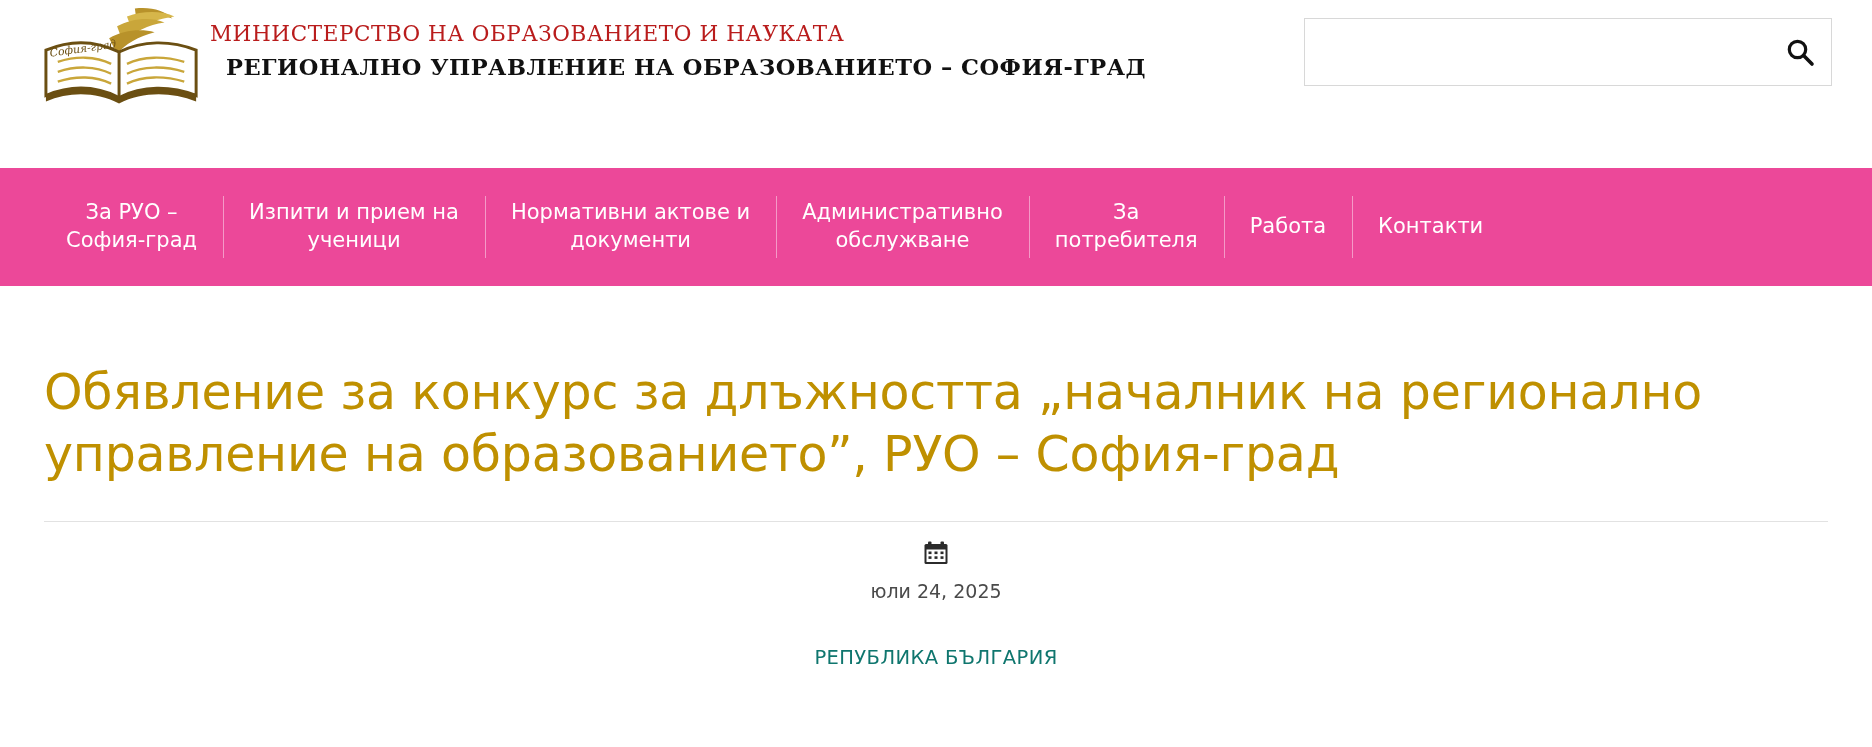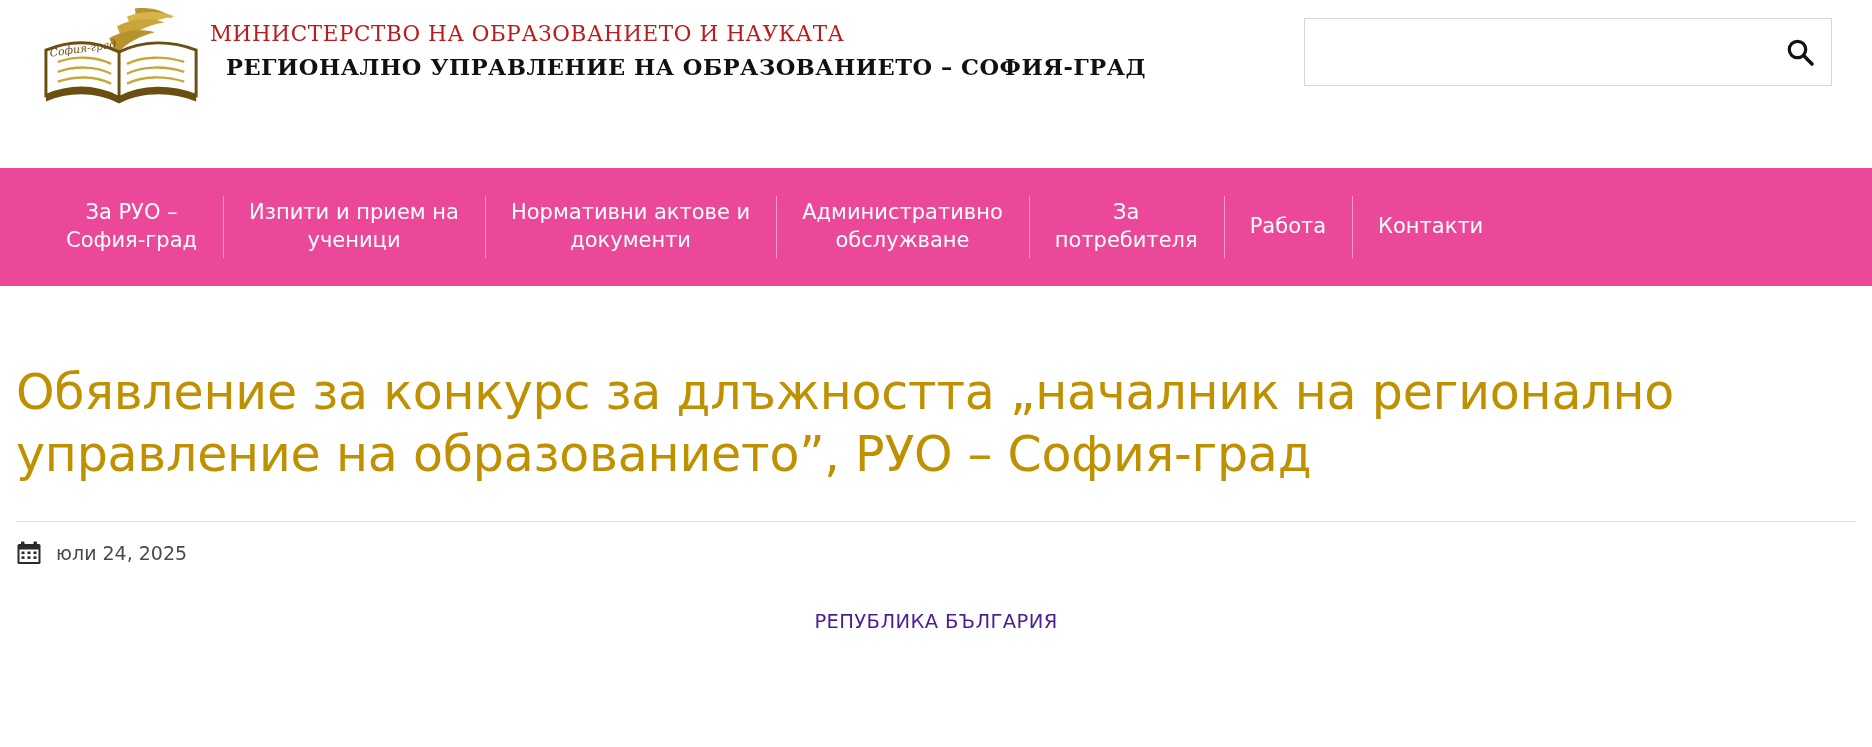--- a/index.html
+++ b/index.html
@@ -124,55 +124,56 @@
     top: 50%;
     transform: translateY(-50%);
     height: 62px;
     width: 1px;
     background: rgba(255,255,255,0.45);
   }
   .nav-item.two-line { max-width: 300px; }
 
   
   .main {
-    padding: 0 16px;
+    padding: 0 44px;
   }
   .page-title {
     color: #bf9000;
     font-size: 49px;
     line-height: 1.27;
     font-weight: 400;
     letter-spacing: -0.2px;
     margin: 0;
     padding-top: 76px;
     max-width: 1660px;
     font-family: "DejaVu Sans", "Liberation Sans", sans-serif;
   }
   .meta-row {
     margin-top: 35px;
     border-top: 1px solid #e2e2e2;
     padding-top: 18px;
     display: flex;
     align-items: center;
     gap: 14px;
+    flex-direction: column;
   }
   .cal-icon { display: block; }
   .meta-date {
     font-size: 19px;
     color: #4a4a4a;
     font-family: "DejaVu Sans", "Liberation Sans", sans-serif;
   }
 
   .doc-body {
     margin-top: 44px;
     text-align: center;
   }
   .doc-line {
     font-size: 19.5px;
-    color: #4c1d95;
+    color: #0f766e;
     letter-spacing: 0.4px;
     font-family: "DejaVu Sans", "Liberation Sans", sans-serif;
   }
 </style>
 </head>
 <body>
 
 <div class="header">
 
   <div class="logo-wrap">

